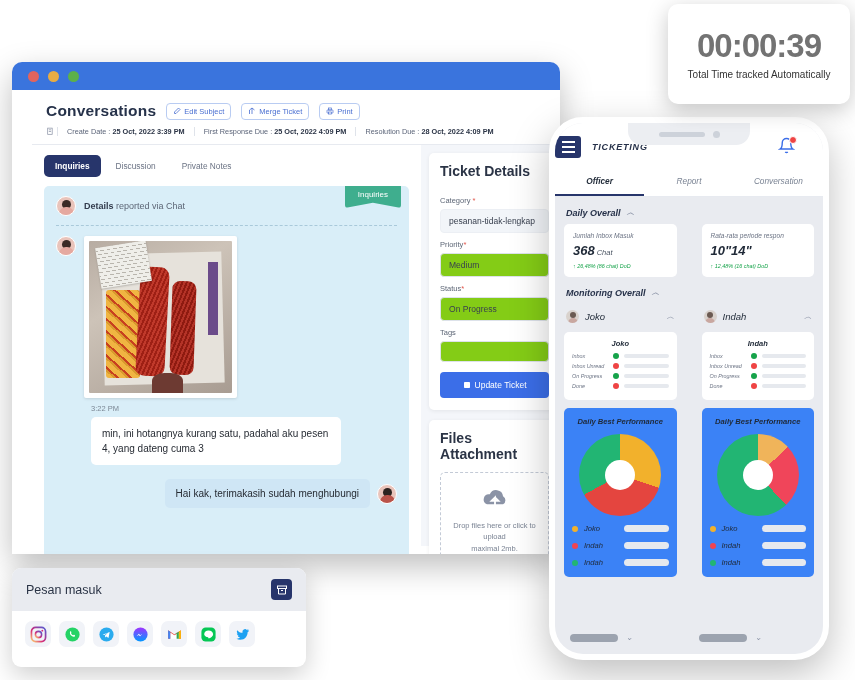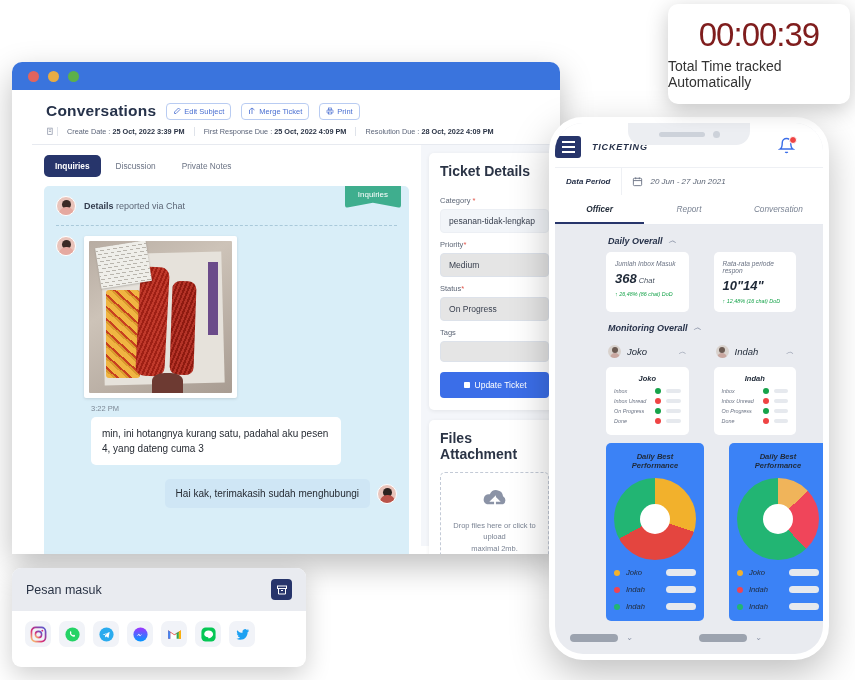--- a/index.html
+++ b/index.html
@@ -12,22 +12,22 @@
   .stage { position: absolute; inset: 0; }
 
   
   #timer-card {
     position: absolute; left: 668px; top: 4px; width: 182px; height: 100px;
     background: #fff; border-radius: 10px;
     box-shadow: 0 6px 22px rgba(0,0,0,.22);
     display: flex; flex-direction: column; align-items: center; justify-content: center;
     z-index: 60;
   }
-  #timer-value { font-size: 33px; font-weight: 400; letter-spacing: -1px; color: #7f1d1d; line-height: 1; }
-  #timer-caption { font-size: 14px; color: #333; margin-top: 7px; }
+  #timer-value { font-size: 33px; font-weight: 700; letter-spacing: -1px; color: #737373; line-height: 1; }
+  #timer-caption { font-size: 10px; color: #333; margin-top: 7px; }
 
   
   #desktop-window {
     position: absolute; left: 12px; top: 62px; width: 548px; height: 492px;
     background: #fff; border-radius: 10px 10px 0 0;
     box-shadow: 0 12px 32px rgba(0,0,0,.26);
     overflow: hidden; z-index: 10;
   }
   #titlebar { height: 28px; background: #3a74dd; display: flex; align-items: center; padding-left: 16px; gap: 9px; }
   .dot { width: 11px; height: 11px; border-radius: 50%; }
@@ -98,21 +98,21 @@
   .bubble-row { display: flex; padding: 4px 12px 0 47px; }
   .bubble-in { background: #fff; border-radius: 5px; padding: 9px 11px; font-size: 10px; color: #262b33; line-height: 1.5; max-width: 250px; }
   .bubble-row.out { justify-content: flex-end; align-items: center; gap: 7px; padding: 14px 12px 0 12px; }
   .bubble-out { background: #cfe6f5; border-radius: 5px; padding: 9px 11px; font-size: 10px; color: #262b33; }
 
   .panel-card { background: #fff; border-radius: 5px 0 0 5px; box-shadow: 0 1px 4px rgba(0,0,0,.07); }
   .panel-title { font-size: 14px; font-weight: 700; color: #2b3446; padding: 10px 11px; }
   .panel-inner { padding: 0 11px 12px 11px; }
   .fld-label { font-size: 7.5px; color: #5d6676; margin: 7px 0 4px; }
   .req { color: #e2574c; }
-  .fld-box { border: 1px solid #dde2ea; border-radius: 4px; font-size: 8.5px; color: #39404f; padding: 6px 8px; background: #e5e5e5; }
+  .fld-box { border: 1px solid #dde2ea; border-radius: 4px; font-size: 8.5px; color: #39404f; padding: 6px 8px; background: #84cc16; }
   .fld-box.muted { background: #f2f5f9; border-color: #eceff4; }
   .fld-box.empty { height: 21px; }
   #update-ticket-btn { margin-top: 10px; background: #3b6ee8; color: #fff; border: 0; border-radius: 4px;
     font-size: 8.5px; padding: 8px 10px; width: 100%; text-align: center; cursor: pointer; display:flex; align-items:center; justify-content:center; gap:4px;}
   .drop-zone { border: 1px dashed #c3cad6; border-radius: 5px; padding: 14px 8px; text-align: center; }
   .cloud { font-size: 21px; color: #8b93a6; line-height: 1; }
   .drop-txt { font-size: 7.5px; color: #7b8494; margin-top: 7px; line-height: 1.5; }
 
   
   #phone {
@@ -130,21 +130,21 @@
   .burger span { width: 13px; height: 2px; background: #fff; }
   #app-title { font-size: 9px; font-weight: 700; letter-spacing: .8px; color: #27324a; flex: 1; }
   .bell { position: relative; margin-right: 14px; color: #3b6ee8; }
   .bell-dot { position: absolute; right: -2px; top: -1px; width: 8px; height: 8px; border-radius: 50%; background: #ef4444; border: 1.5px solid #fff; }
   .period-bar { background: #fff; display: flex; align-items: center; border-top: 1px solid #eef0f4; }
   #period-label { font-size: 8px; font-weight: 700; color: #27324a; padding: 8px 11px; }
   .period-val { font-size: 8px; color: #5d6676; padding: 8px 10px; border-left: 1px solid #eef0f4; display: flex; align-items: center; gap: 7px; flex: 1; }
   .ptabs { background: #fff; display: flex; border-bottom: 1px solid #e7eaf0; }
   .ptab { flex: 1; text-align: center; font-size: 8.3px; color: #7b8494; padding: 9px 0 8px; cursor: pointer; }
   .ptab.active { color: #1f2937; font-weight: 700; border-bottom: 2px solid #27356b; }
-  .p-scroll { flex: 1; overflow: hidden; padding: 0 27px; margin-left: 24px; }
+  .p-scroll { flex: 1; overflow: hidden; padding: 0 9px; }
   .sec-head { display: flex; align-items: center; gap: 6px; font-size: 9px; font-weight: 700; color: #27324a; padding: 10px 2px 6px; }
   .chev { color: #8b93a6; font-size: 8px; }
   .two-col { display: flex; gap: 25px; }
   .stat-card { flex: 1; background: #fff; border-radius: 5px; padding: 8px 9px; }
   .stat-label { font-size: 6.6px; color: #6b7384; }
   .stat-val { font-size: 13px; font-weight: 700; color: #1f2937; margin-top: 4px; }
   .stat-val small { font-size: 7.5px; font-weight: 400; color: #4b5563; margin-left: 2px; }
   .stat-delta { font-size: 5.4px; color: #16a34a; margin-top: 5px; }
   .officer-head { display: flex; align-items: center; gap: 6px; padding: 6px 2px; flex: 1; }
   .av-sm { width: 13px; height: 13px; border-radius: 50%; background: #d9d2cd; overflow:hidden; position:relative; flex:none;}
@@ -335,30 +335,20 @@
         <div id="app-title">TICKETING</div>
         <div class="bell">
           <svg viewBox="0 0 24 24" width="17" height="17" fill="none" stroke="#3b6ee8" stroke-width="2">
               <path d="M18 8a6 6 0 10-12 0c0 7-3 9-3 9h18s-3-2-3-9"></path>
               <path d="M13.7 21a2 2 0 01-3.4 0"></path>
             </svg>
           <span class="bell-dot"></span>
         </div>
       </div>
 
-      <div class="period-bar">
-        <div id="period-label">Data Period</div>
-        <div class="period-val">
-          <svg viewBox="0 0 24 24" width="11" height="11" fill="none" stroke="#6b7384" stroke-width="2">
-              <rect x="3" y="5" width="18" height="16" rx="2"></rect>
-              <path d="M3 10h18M8 3v4M16 3v4"></path>
-            </svg>
-          <span>20 Jun - 27 Jun 2021</span>
-        </div>
-      </div>
 
       <div class="ptabs">
         <div class="ptab active">Officer</div>
         <div class="ptab">Report</div>
         <div class="ptab">Conversation</div>
       </div>
 
       <div class="p-scroll">
         <div class="sec-head">
           <span>Daily Overall</span>

